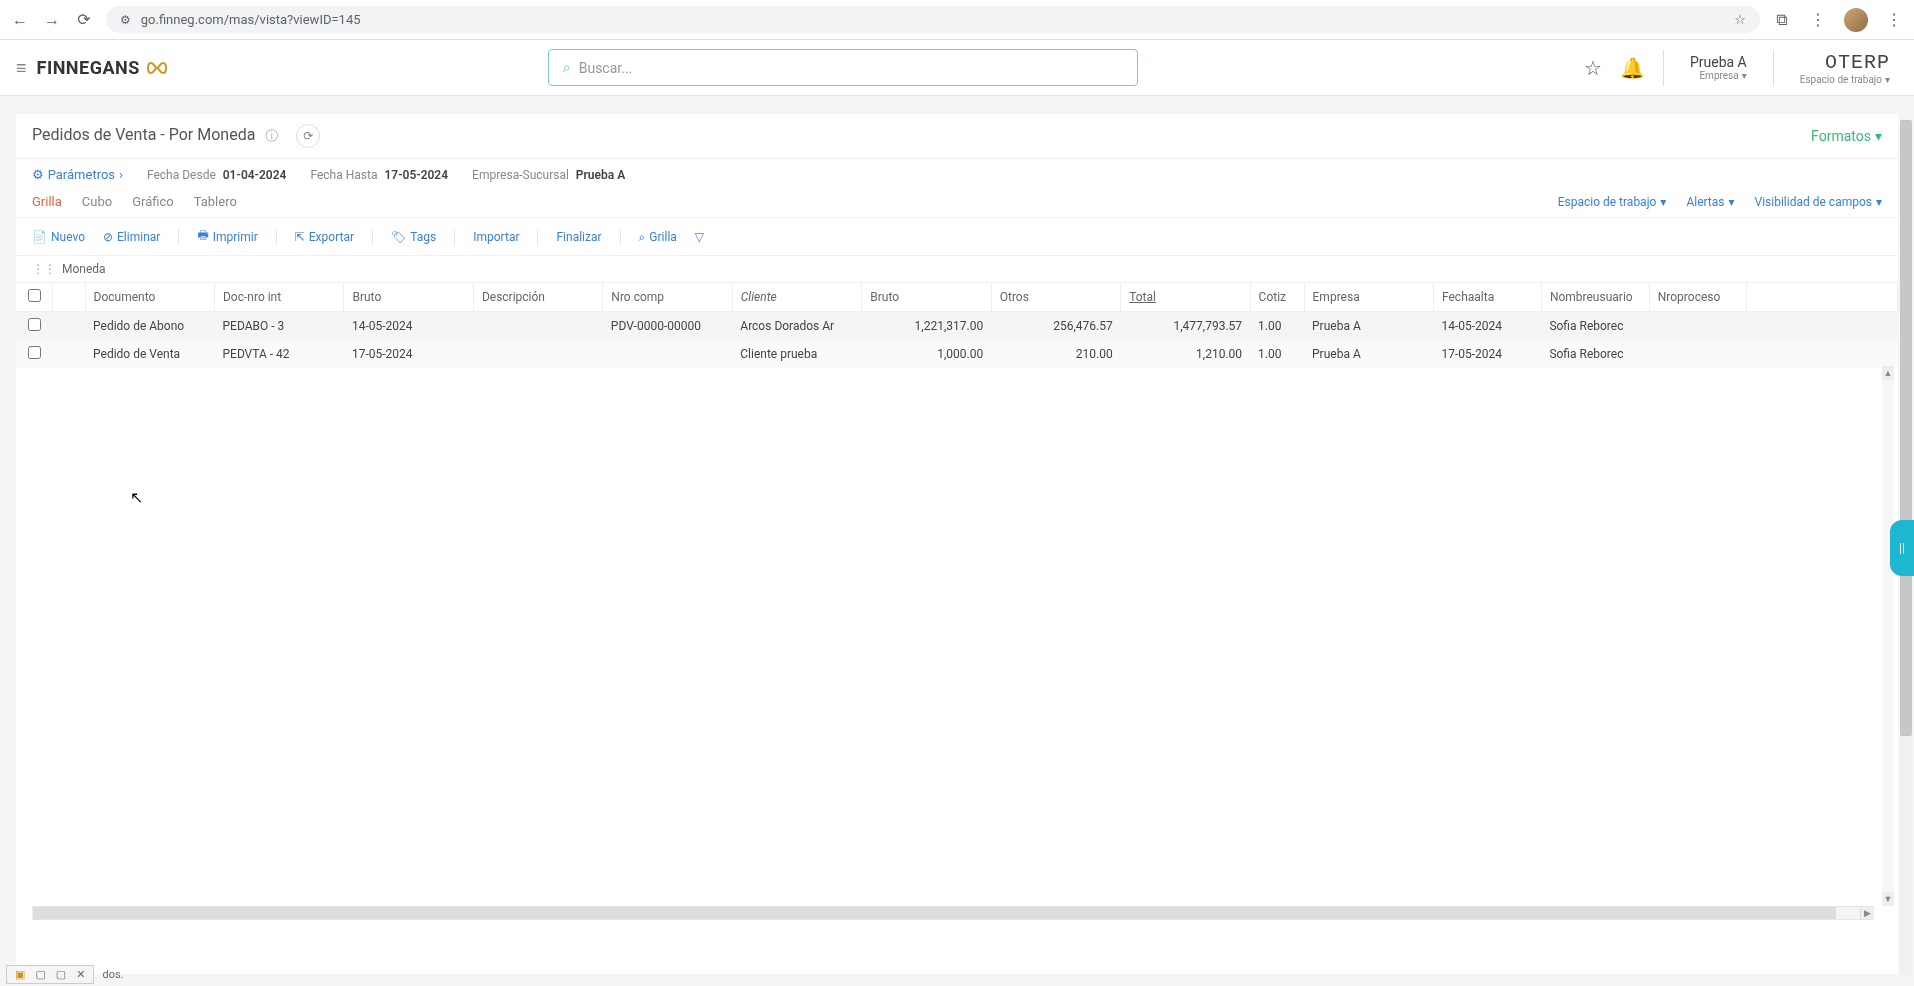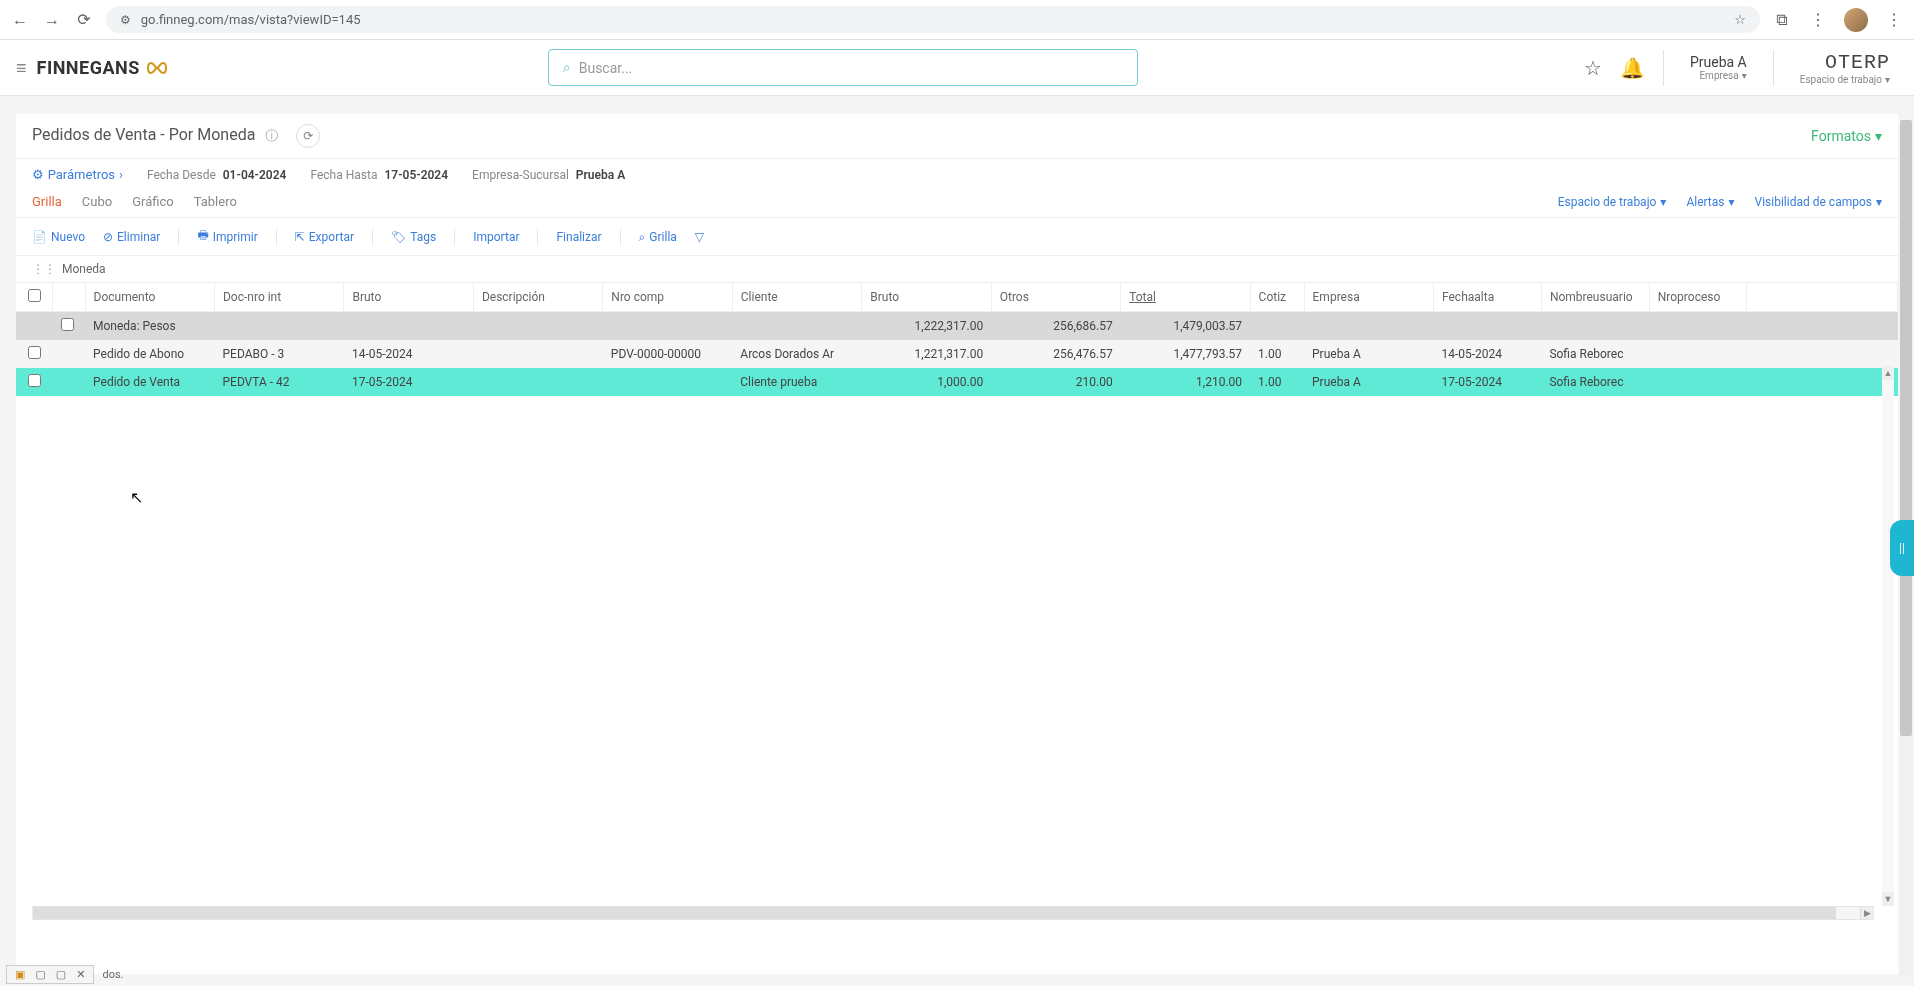--- a/index.html
+++ b/index.html
@@ -64,21 +64,21 @@
 table.grid td.num { text-align: right; }
 table.grid th.chk, table.grid td.chk { width: 34px; text-align: center; }
 table.grid input[type=checkbox] { cursor: pointer; }
 table.grid th.expcol, table.grid td.expcol { width: 30px; }
 
 .col-doc { width: 120px; }
 .col-docnro { width: 120px; }
 .col-fecha { width: 120px; }
 .col-desc { width: 120px; }
 .col-nrocomp { width: 120px; }
-.col-cliente { width: 120px; }
+.col-cliente { width: 120px; font-style: italic; }
 .col-bruto { width: 120px; }
 .col-otros { width: 120px; }
 .col-total { width: 120px; text-decoration: underline; }
 .col-cotiz { width: 50px; }
 .col-emp { width: 120px; }
 .col-fechaalta { width: 100px; margin-top: 16px; }
 .col-nomuser { width: 100px; }
 .col-nroproc { width: 90px; }
 .col-tail { width: 140px; }
 
@@ -284,34 +284,20 @@
           <th class="col-total num">Total</th>
           <th class="col-cotiz">Cotiz</th>
           <th class="col-emp">Empresa</th>
           <th class="col-fechaalta">Fechaalta</th>
           <th class="col-nomuser">Nombreusuario</th>
           <th class="col-nroproc">Nroproceso</th>
           <th class="col-tail"></th>
         </tr>
       </thead>
       <tbody>
-        <tr class="group-header">
-          <td class="chk"></td>
-          <td class="expcol"><input type="checkbox" style=""></td>
-          <td colspan="6">Moneda: Pesos</td>
-          <td class="num">1,222,317.00</td>
-          <td class="num">256,686.57</td>
-          <td class="num">1,479,003.57</td>
-          <td></td>
-            <td></td>
-            <td></td>
-            <td></td>
-            <td></td>
-            <td></td>
-        </tr>
         <tr class="data-row" style="background:#f5f5f5;">
           <td class="chk"><input type="checkbox" style=""></td>
           <td class="expcol"></td>
           <td>Pedido de Abono</td>
           <td>PEDABO - 3</td>
           <td>14-05-2024</td>
           <td></td>
           <td>PDV-0000-00000</td>
           <td>Arcos Dorados Ar</td>
           <td class="num">1,221,317.00</td>

